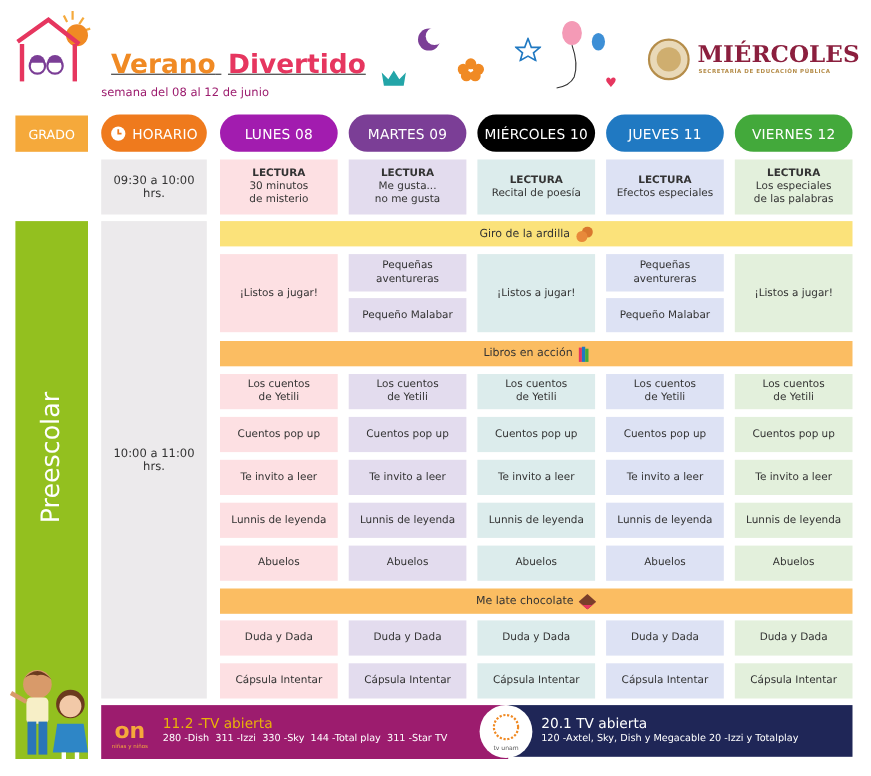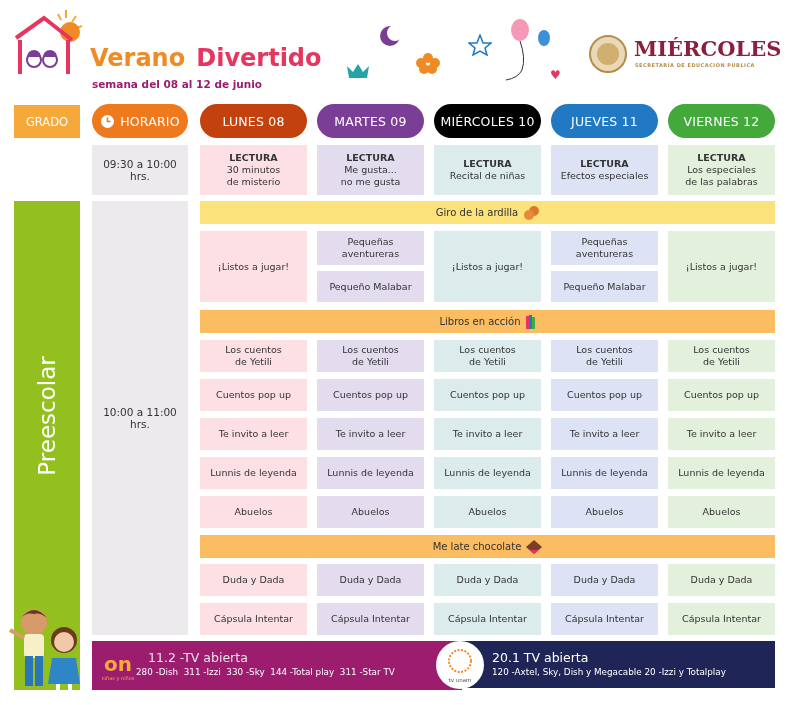--- a/index.html
+++ b/index.html
@@ -31,25 +31,25 @@
     <circle cx="56" cy="24" r="10" fill="#f08a24"></circle>
     <polyline points="2,30 30,10 58,32" fill="none" stroke="#e6365f" stroke-width="4"></polyline>
     <rect x="4" y="32" width="4" height="34" fill="#e6365f"></rect>
     <rect x="52" y="32" width="4" height="34" fill="#e6365f"></rect>
     <circle cx="20" cy="52" r="7" fill="#fff" stroke="#7b3e96" stroke-width="2"></circle>
     <circle cx="36" cy="52" r="7" fill="#fff" stroke="#7b3e96" stroke-width="2"></circle>
     <path d="M13 49 a7 7 0 0 1 14 0z" fill="#7b3e96"></path>
     <path d="M29 49 a7 7 0 0 1 14 0z" fill="#7b3e96"></path>
   </svg>
 </div>
-<div class="abs" style="left:90px;top:44px;white-space:nowrap;">
+<div class="abs" style="left:101px;top:44px;white-space:nowrap;text-decoration:underline;">
   <span class="title-word" style="color:#f08a24;">Verano</span>
   <span class="title-word" style="color:#e6365f;margin-left:6px;">Divertido</span>
 </div>
-<div class="abs" style="left:92px;top:78px;font-size:10.5px;color:#9c1c6e;font-weight:bold;">semana del 08 al 12 de junio</div>
+<div class="abs" style="left:92px;top:78px;font-size:10.5px;color:#9c1c6e;font-weight:normal;">semana del 08 al 12 de junio</div>
 
 <div class="abs" style="left:378px;top:24px;">
   <svg width="24" height="24">
       <circle cx="12" cy="12" r="10" fill="#7b3e96"></circle>
       <circle cx="17" cy="9" r="8" fill="#fff"></circle>
     </svg>
 </div>
 <div class="abs" style="left:345px;top:56px;">
   <svg width="26" height="24">
       <polygon points="2,10 8,16 13,8 18,16 24,10 22,22 4,22" fill="#23a5a8"></polygon>
@@ -92,40 +92,40 @@
 <div class="abs center" style="left:14px;top:105px;width:66px;height:33px;background:#f5a93b;color:#fff;font-size:11.5px;">GRADO</div>
 <div class="pill" style="left:92px;top:104px;width:96px;height:34px;background:#ef7a1d;gap:5px;">
   <span style="display:inline-flex;">
     <svg width="15" height="15">
         <circle cx="7.5" cy="7.5" r="6.5" fill="#fff"></circle>
         <path d="M7.5 3.5 V7.5 H10.5" stroke="#ef7a1d" stroke-width="1.6" fill="none"></path>
       </svg>
   </span>
   <span>HORARIO</span>
 </div>
-<div class="pill" style="left:200px;top:104px;width:107px;height:34px;background:#c2410c;">LUNES 08</div>
+<div class="pill" style="left:200px;top:104px;width:107px;height:34px;background:#a21caf;">LUNES 08</div>
 <div class="pill" style="left:317px;top:104px;width:107px;height:34px;background:#7b3e96;">MARTES 09</div>
 <div class="pill" style="left:434px;top:104px;width:107px;height:34px;background:#000000;">MIÉRCOLES 10</div>
 <div class="pill" style="left:551px;top:104px;width:107px;height:34px;background:#2079c2;">JUEVES 11</div>
 <div class="pill" style="left:668px;top:104px;width:107px;height:34px;background:#43a93b;">VIERNES 12</div>
 
 <div class="cell" style="left:92px;top:145px;width:96px;height:50px;background:#eceaec;font-size:10.5px;">09:30 a 10:00 hrs.</div>
 <div class="cell c-lun" style="left:200px;top:145px;width:107px;height:50px;flex-direction:column;">
   <span class="lect-title">LECTURA</span>
   <span>30 minutos
 de misterio</span>
 </div>
 <div class="cell c-mar" style="left:317px;top:145px;width:107px;height:50px;flex-direction:column;">
   <span class="lect-title">LECTURA</span>
   <span>Me gusta...
 no me gusta</span>
 </div>
 <div class="cell c-mie" style="left:434px;top:145px;width:107px;height:50px;flex-direction:column;">
   <span class="lect-title">LECTURA</span>
-  <span>Recital de niñas</span>
+  <span>Recital de poesía</span>
 </div>
 <div class="cell c-jue" style="left:551px;top:145px;width:107px;height:50px;flex-direction:column;">
   <span class="lect-title">LECTURA</span>
   <span>Efectos especiales</span>
 </div>
 <div class="cell c-vie" style="left:668px;top:145px;width:107px;height:50px;flex-direction:column;">
   <span class="lect-title">LECTURA</span>
   <span>Los especiales
 de las palabras</span>
 </div>
@@ -243,22 +243,22 @@
   <div class="cell c-vie" style="left:668px;top:603px;width:107px;height:32px;">Cápsula Intentar</div>
 </div>
 
 <div class="abs" style="left:92px;top:641px;width:370px;height:49px;background:#9c1c6e;">
   <div class="abs" style="left:6px;top:6px;width:40px;height:36px;">
     <svg width="40" height="36">
         <text x="20" y="24" text-anchor="middle" font-size="20" font-weight="bold" fill="#f5a93b" font-family="DejaVu Sans, sans-serif">on</text>
         <text x="20" y="33" text-anchor="middle" font-size="5" fill="#f5a93b" font-family="DejaVu Sans, sans-serif">niñas y niños</text>
       </svg>
   </div>
-  <div class="abs" style="left:56px;top:9px;color:#e5e5e5;font-size:12.5px;">11.2 -TV abierta</div>
-  <div class="abs" style="left:44px;top:26px;color:#fff;font-size:8.8px;white-space:pre;">280 -Dish  311 -Izzi  330 -Sky  144 -Total play  311 -Star TV</div>
+  <div class="abs" style="left:56px;top:9px;color:#eab308;font-size:12.5px;">11.2 -TV abierta</div>
+  <div class="abs" style="left:56px;top:26px;color:#fff;font-size:8.8px;white-space:pre;">280 -Dish  311 -Izzi  330 -Sky  144 -Total play  311 -Star TV</div>
 </div>
 <div class="abs" style="left:462px;top:641px;width:313px;height:47px;background:#1f2657;"></div>
 <div class="abs" style="left:436px;top:641px;width:48px;height:48px;border-radius:50%;background:#fff;">
   <svg width="48" height="48">
       <circle cx="24" cy="20" r="11" fill="none" stroke="#f08a24" stroke-width="2" stroke-dasharray="2 1.5"></circle>
       <text x="24" y="41" text-anchor="middle" font-size="5.5" fill="#555" font-family="DejaVu Sans, sans-serif">tv unam</text>
     </svg>
 </div>
 <div class="abs" style="left:492px;top:650px;color:#fff;font-size:12.5px;">20.1 TV abierta</div>
 <div class="abs" style="left:492px;top:667px;color:#fff;font-size:8.8px;white-space:nowrap;">120 -Axtel, Sky, Dish y Megacable 20 -Izzi y Totalplay</div>

